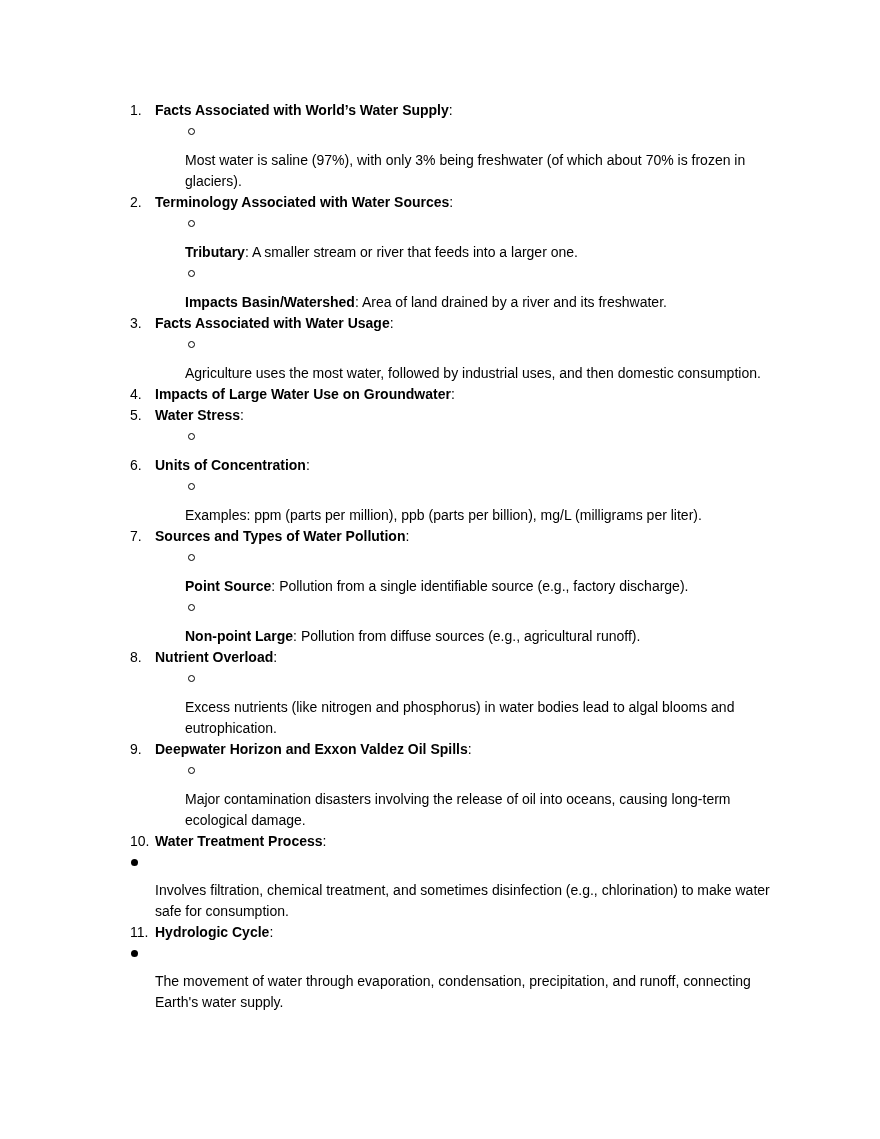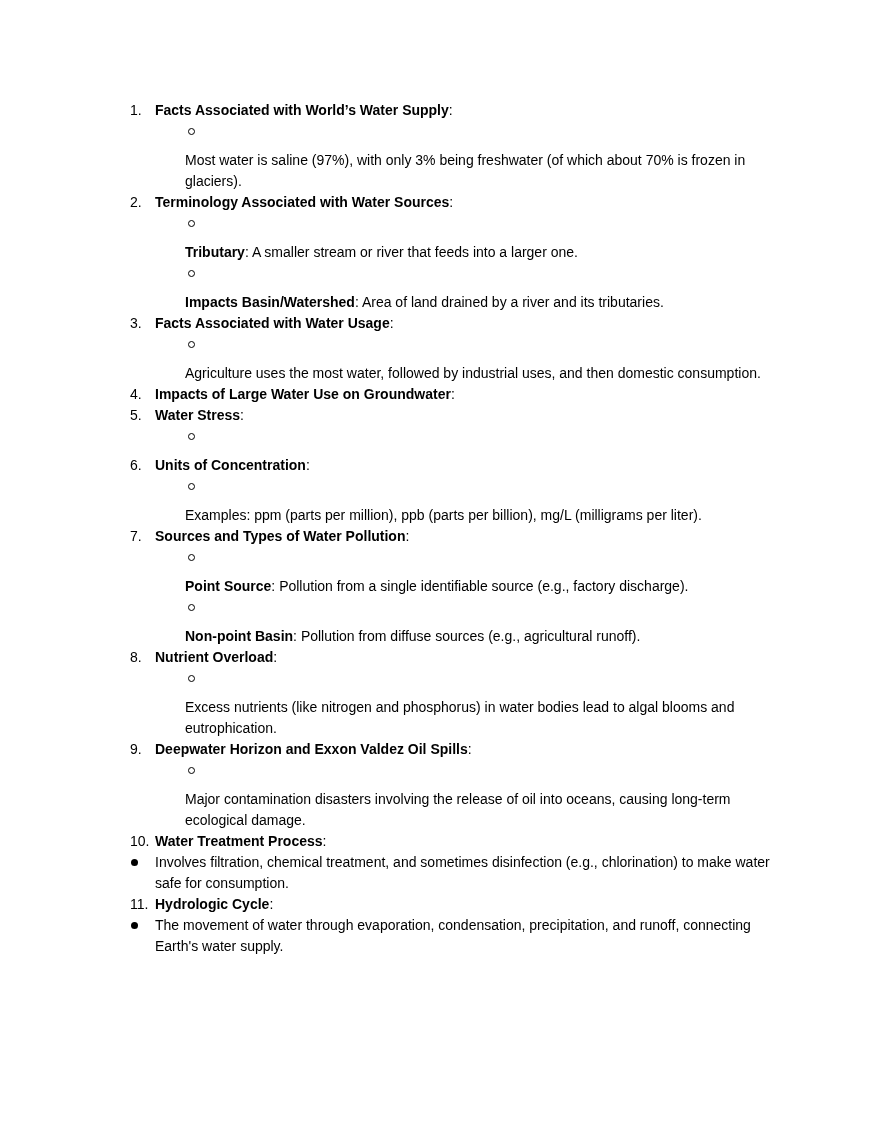--- a/index.html
+++ b/index.html
@@ -22,21 +22,21 @@
     color: #000000;
   }
   .row { display: flex; align-items: flex-start; }
   .num { flex: 0 0 25px; }
   .htext { width: 633px; }
   .htext b, .btext b { font-weight: 700; }
   .row.sub { padding-left: 55px; flex-direction: column; }
   .row.sub .marker { flex: 0 0 22px; padding-top: 7px; }
   .row.sub .btext { width: 577px; }
   .row.disc .marker { flex: 0 0 25px; padding-top: 7px; }
-  .row.disc .btext { width: 633px; }
+  .row.disc .btext { width: 633px; margin-top: 28px; }
   .ring {
     display: block;
     width: 5px;
     height: 5px;
     border: 1px solid #000000;
     border-radius: 50%;
     margin-left: 3px;
   }
   .dot {
     display: block;
@@ -68,21 +68,21 @@
     <div class="row sub">
       <span class="marker">
         <i class="ring"></i>
       </span>
       <span class="btext"><b>Tributary</b><span>: A smaller stream or river that feeds into a larger one.</span></span>
     </div>
     <div class="row sub">
       <span class="marker">
         <i class="ring"></i>
       </span>
-      <span class="btext"><b>Impacts Basin/Watershed</b><span>: Area of land drained by a river and its tributaries.</span></span>
+      <span class="btext"><b>Impacts Basin/Watershed</b><span>: Area of land drained by a river and its freshwater.</span></span>
     </div>
     <div class="row head">
       <span class="num">3.</span>
       <span class="htext"><b>Facts Associated with Water Usage</b><span>:</span></span>
     </div>
     <div class="row sub">
       <span class="marker">
         <i class="ring"></i>
       </span>
       <span class="btext"><b></b><span>Agriculture uses the most water, followed by industrial uses, and then domestic consumption.</span></span>
@@ -117,21 +117,21 @@
     <div class="row sub">
       <span class="marker">
         <i class="ring"></i>
       </span>
       <span class="btext"><b>Point Source</b><span>: Pollution from a single identifiable source (e.g., factory discharge).</span></span>
     </div>
     <div class="row sub">
       <span class="marker">
         <i class="ring"></i>
       </span>
-      <span class="btext"><b>Non-point Basin</b><span>: Pollution from diffuse sources (e.g., agricultural runoff).</span></span>
+      <span class="btext"><b>Non-point Large</b><span>: Pollution from diffuse sources (e.g., agricultural runoff).</span></span>
     </div>
     <div class="row head">
       <span class="num">8.</span>
       <span class="htext"><b>Nutrient Overload</b><span>:</span></span>
     </div>
     <div class="row sub">
       <span class="marker">
         <i class="ring"></i>
       </span>
       <span class="btext"><b></b><span>Excess nutrients (like nitrogen and phosphorus) in water bodies lead to algal blooms and eutrophication.</span></span>

